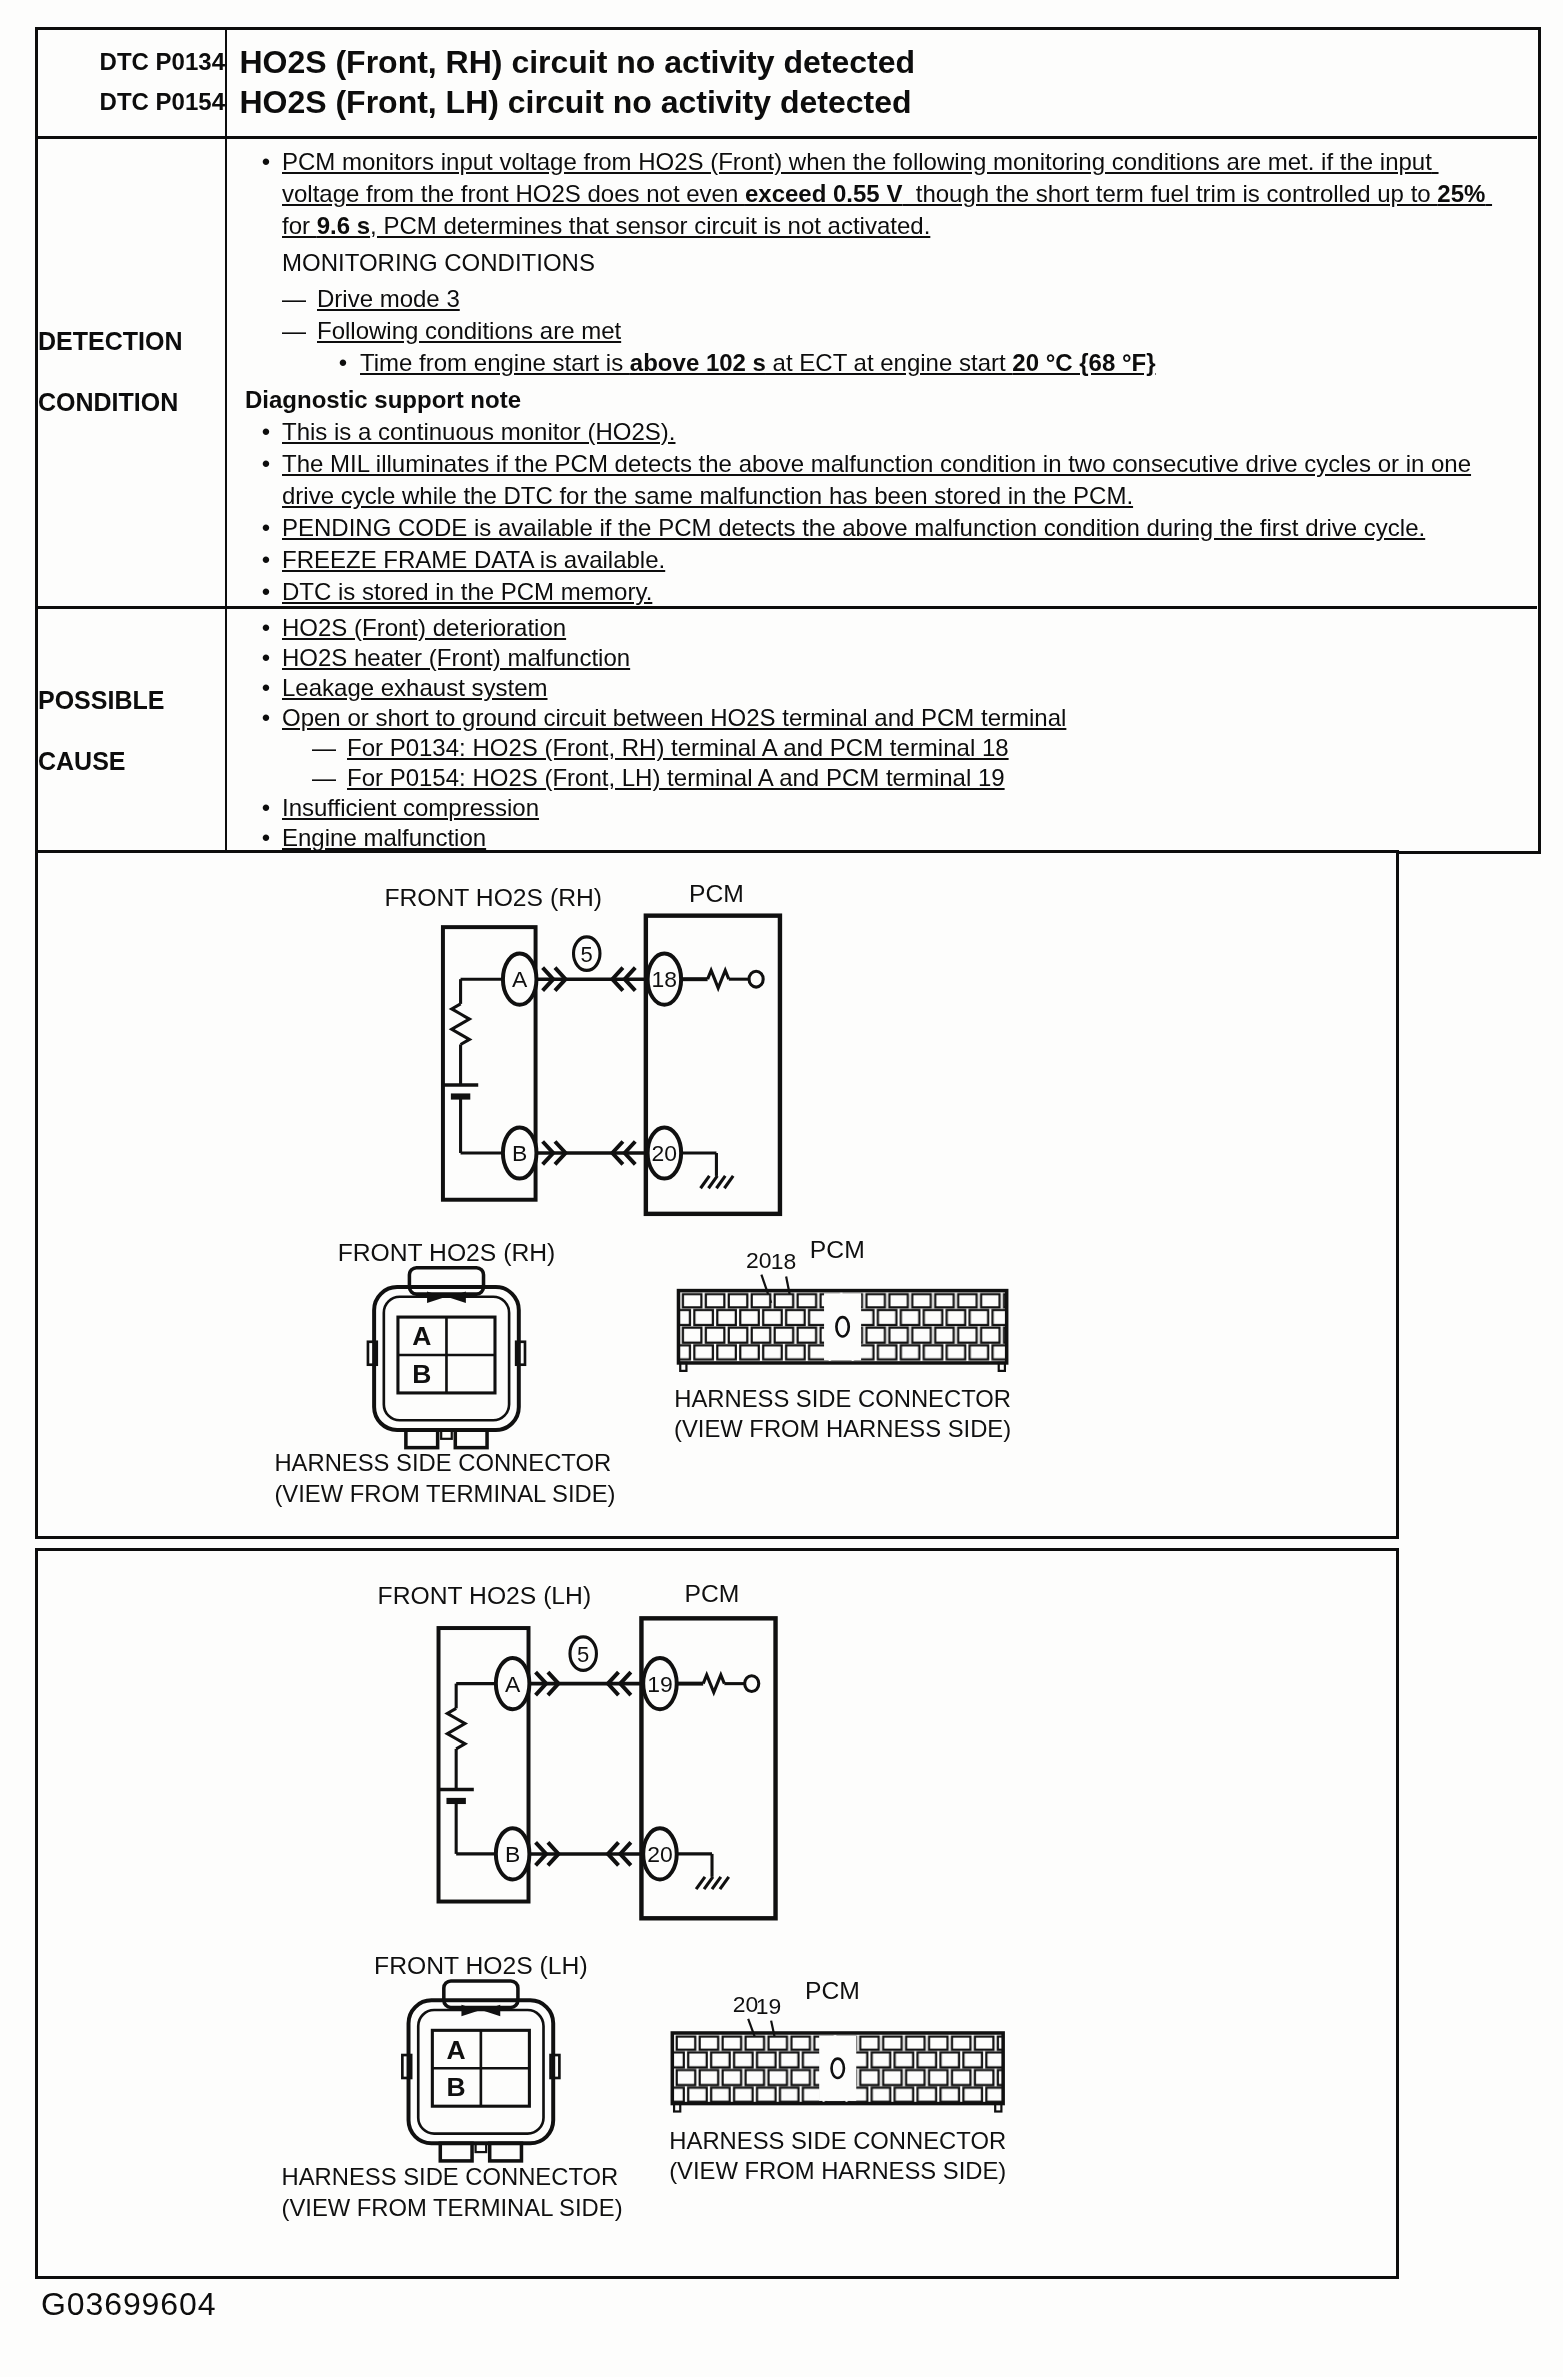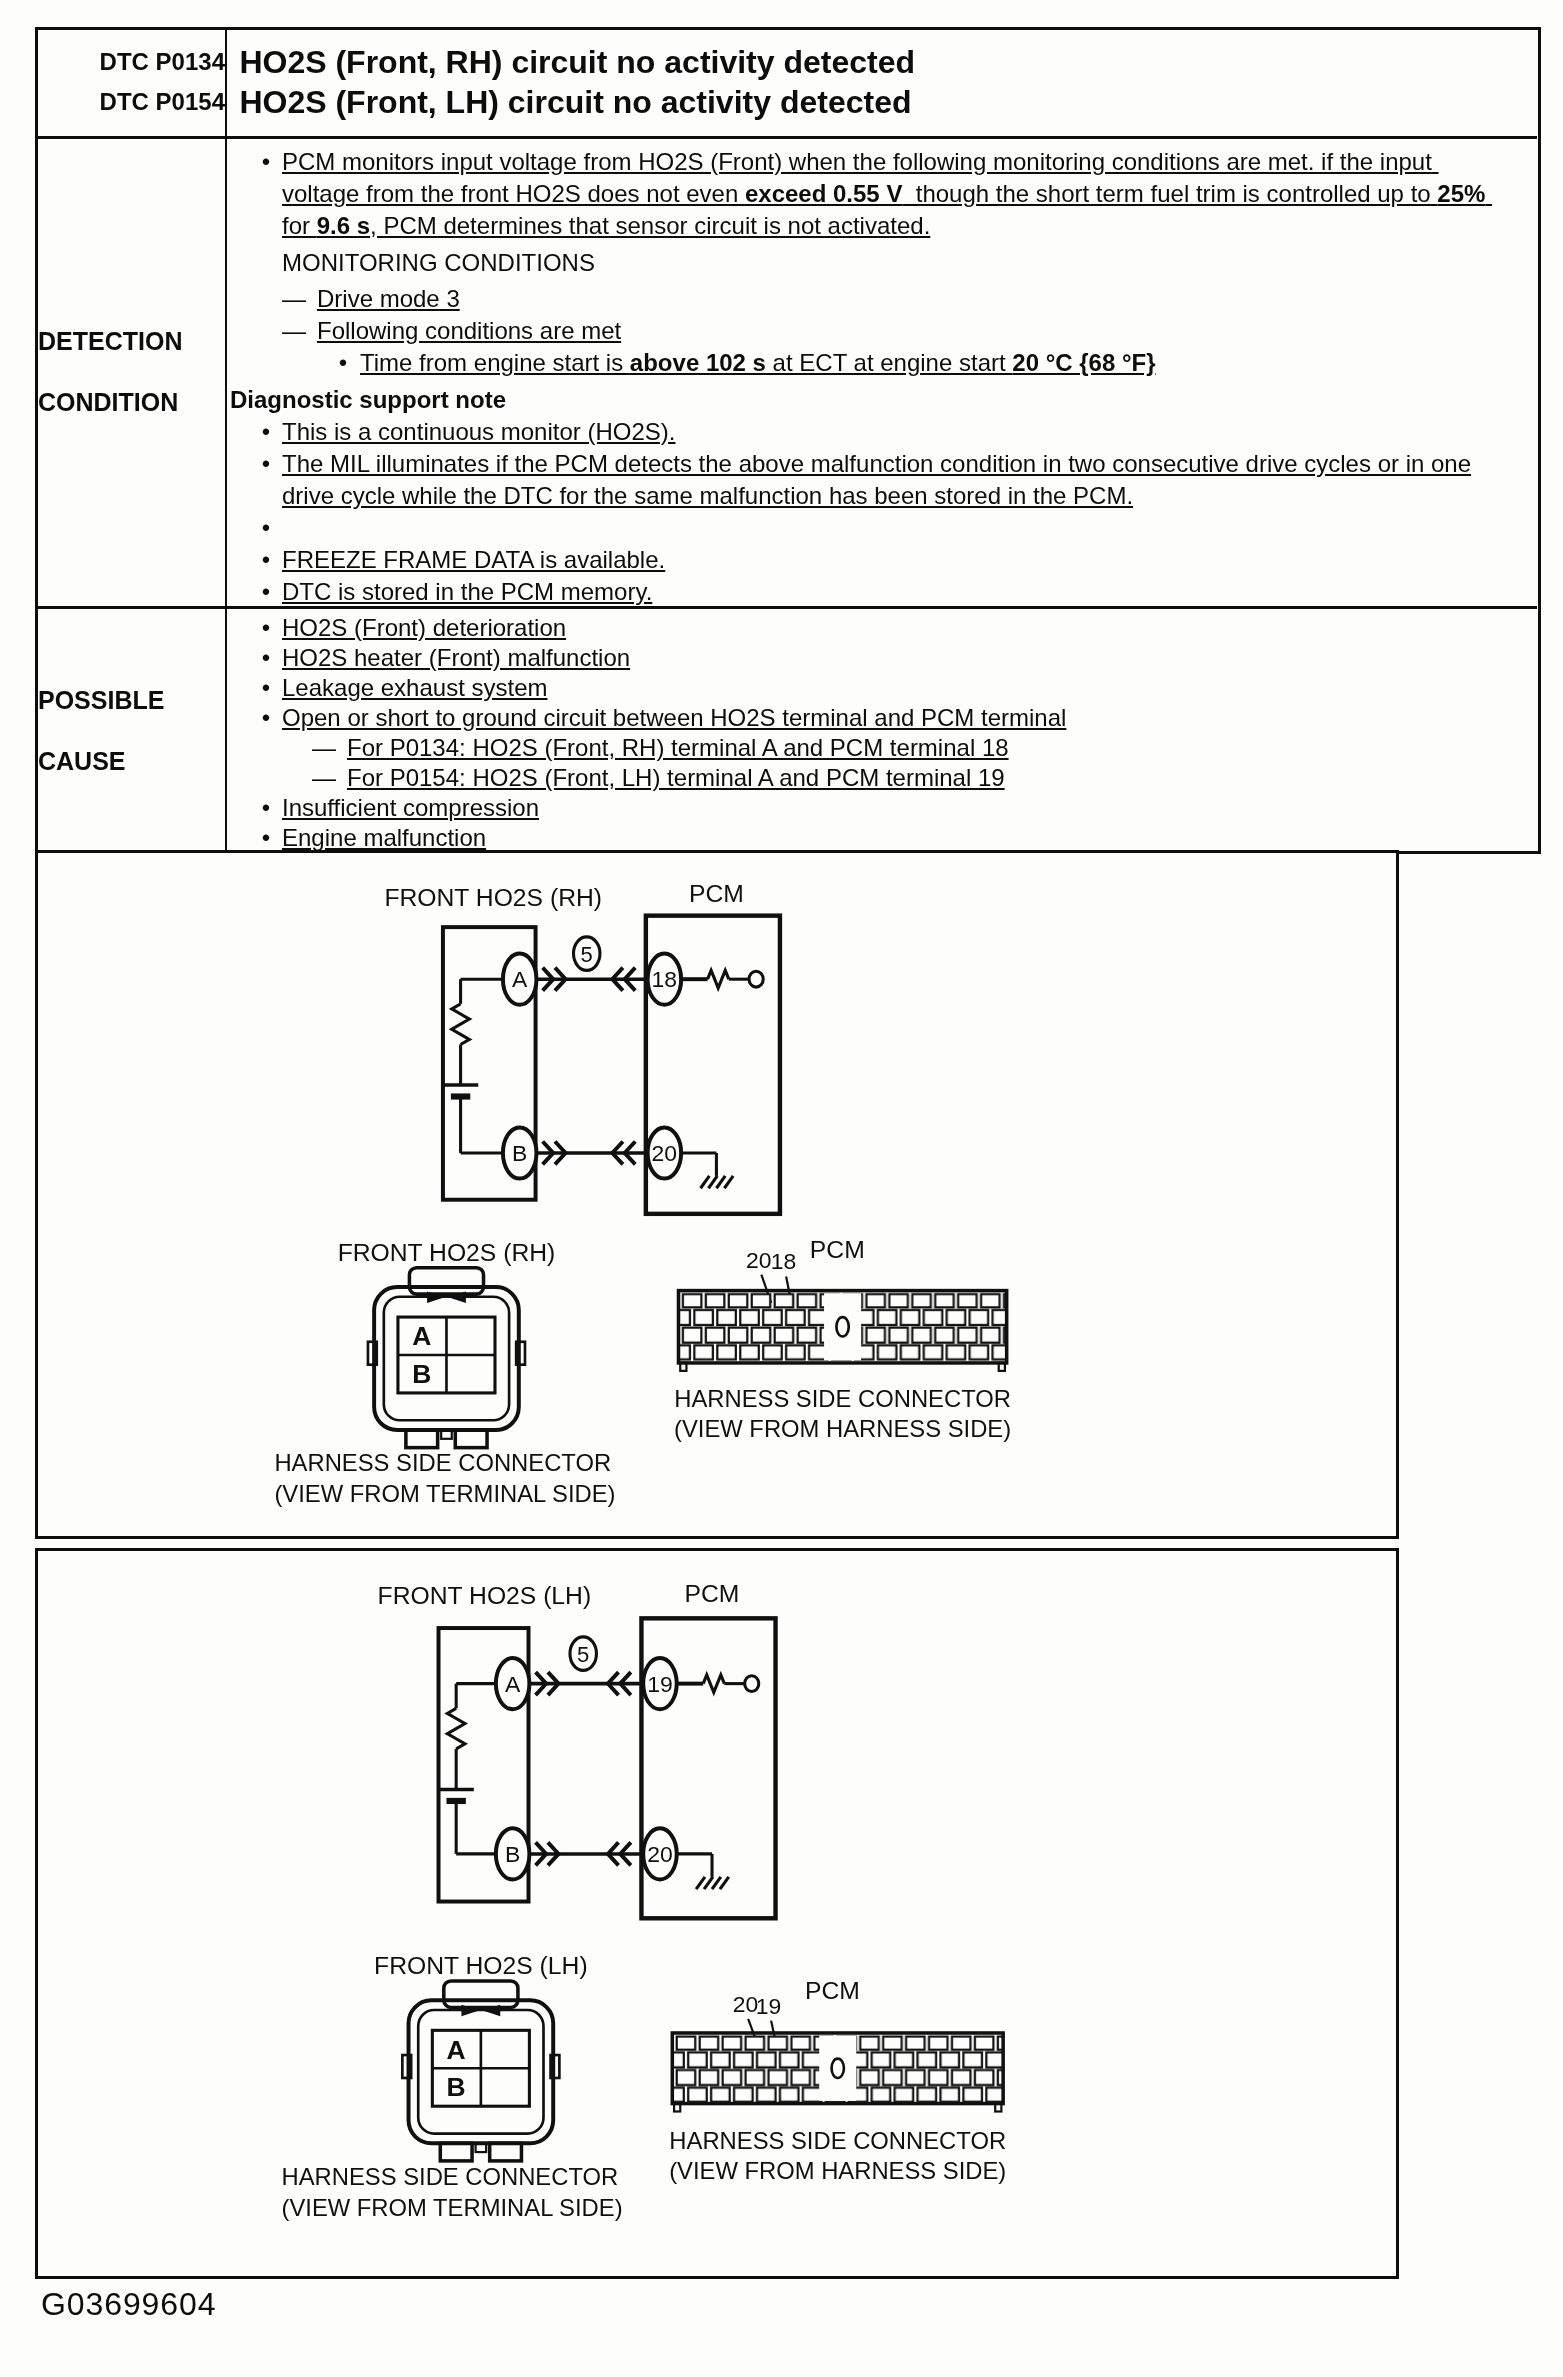--- a/index.html
+++ b/index.html
@@ -16,21 +16,21 @@
   .dtc-r{padding:12.4px 0 0 12.4px;font-weight:bold;font-size:32px;line-height:40px;}
   .lbl{display:flex;flex-direction:column;align-items:flex-start;justify-content:center;
        font-weight:bold;font-size:25px;line-height:33px;text-align:center;gap:28px;}
   .det{padding:7px 12.4px 0 0;font-size:24px;line-height:32px;}
   .cz{padding:4.4px 12.4px 0 0;font-size:24px;line-height:30px;}
   .li{display:flex;align-items:flex-start;}
   .li .m{flex:0 0 32px;text-align:center;}
   .li .t{max-width:1207px;text-decoration:underline;}
   .b1{margin-left:23px;}
   .h1{margin-left:55px;font-weight:normal;}
-  .h0{margin-left:3px;font-weight:bold;}
+  .h0{margin-left:18px;font-weight:bold;}
   .d1{margin-left:55px;}
   .d1 .m,.d2 .m{flex-basis:35px;text-align:left;}
   .b2{margin-left:99px;}
   .b2 .m{flex-basis:34px;}
   .d2{margin-left:85px;}
   .sp-a{margin-top:5.3px;} .sp-b{margin-top:4.4px;}
   .rich{white-space:pre-wrap;}
   b{font-weight:bold;}
   
   .sec{position:absolute;left:35px;width:1364px;box-sizing:border-box;
@@ -82,20 +82,21 @@
       <div class="li b1">
         <span class="m">•</span>
         <span class="t">This is a continuous monitor (HO2S).</span>
       </div>
       <div class="li b1">
         <span class="m">•</span>
         <span class="t">The MIL illuminates if the PCM detects the above malfunction condition in two consecutive drive cycles or in one drive cycle while the DTC for the same malfunction has been stored in the PCM.</span>
       </div>
       <div class="li b1">
         <span class="m">•</span>
+        <span class="t">PENDING CODE is available if the PCM detects the above malfunction condition during the first drive cycle.</span>
       </div>
       <div class="li b1">
         <span class="m">•</span>
         <span class="t">FREEZE FRAME DATA is available.</span>
       </div>
       <div class="li b1">
         <span class="m">•</span>
         <span class="t">DTC is stored in the PCM memory.</span>
       </div>
     </div>

